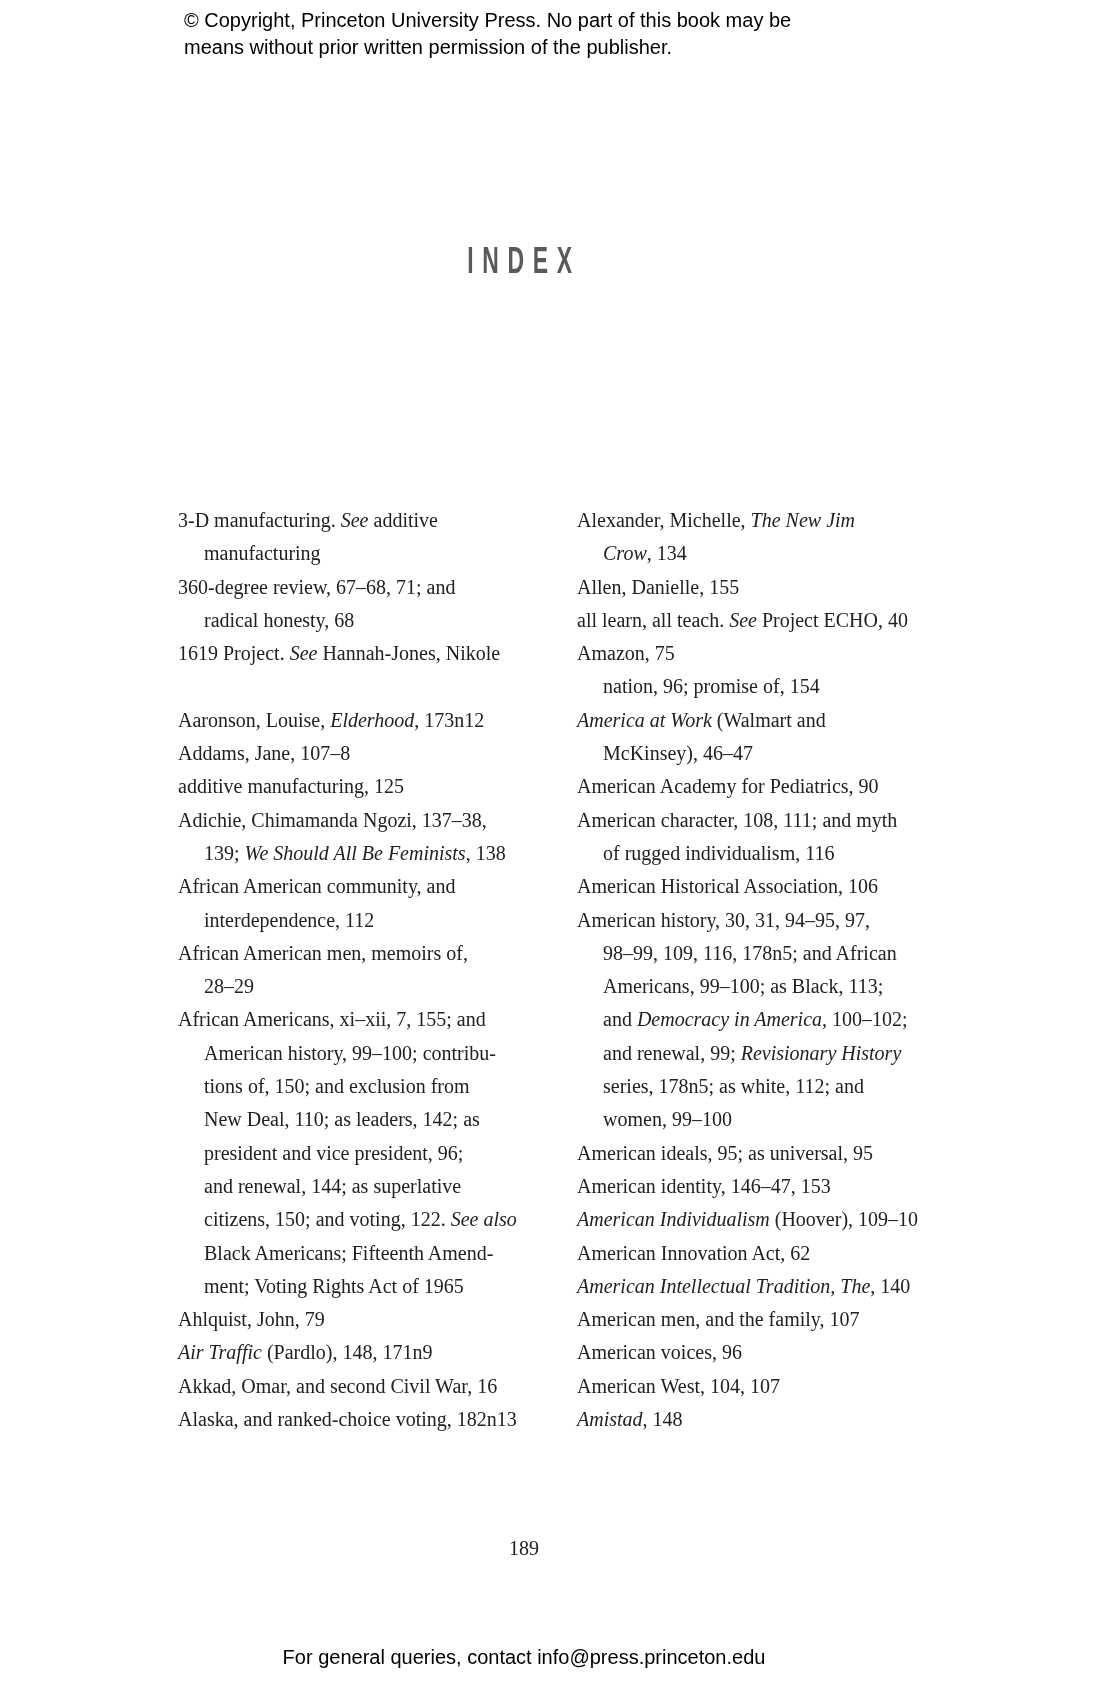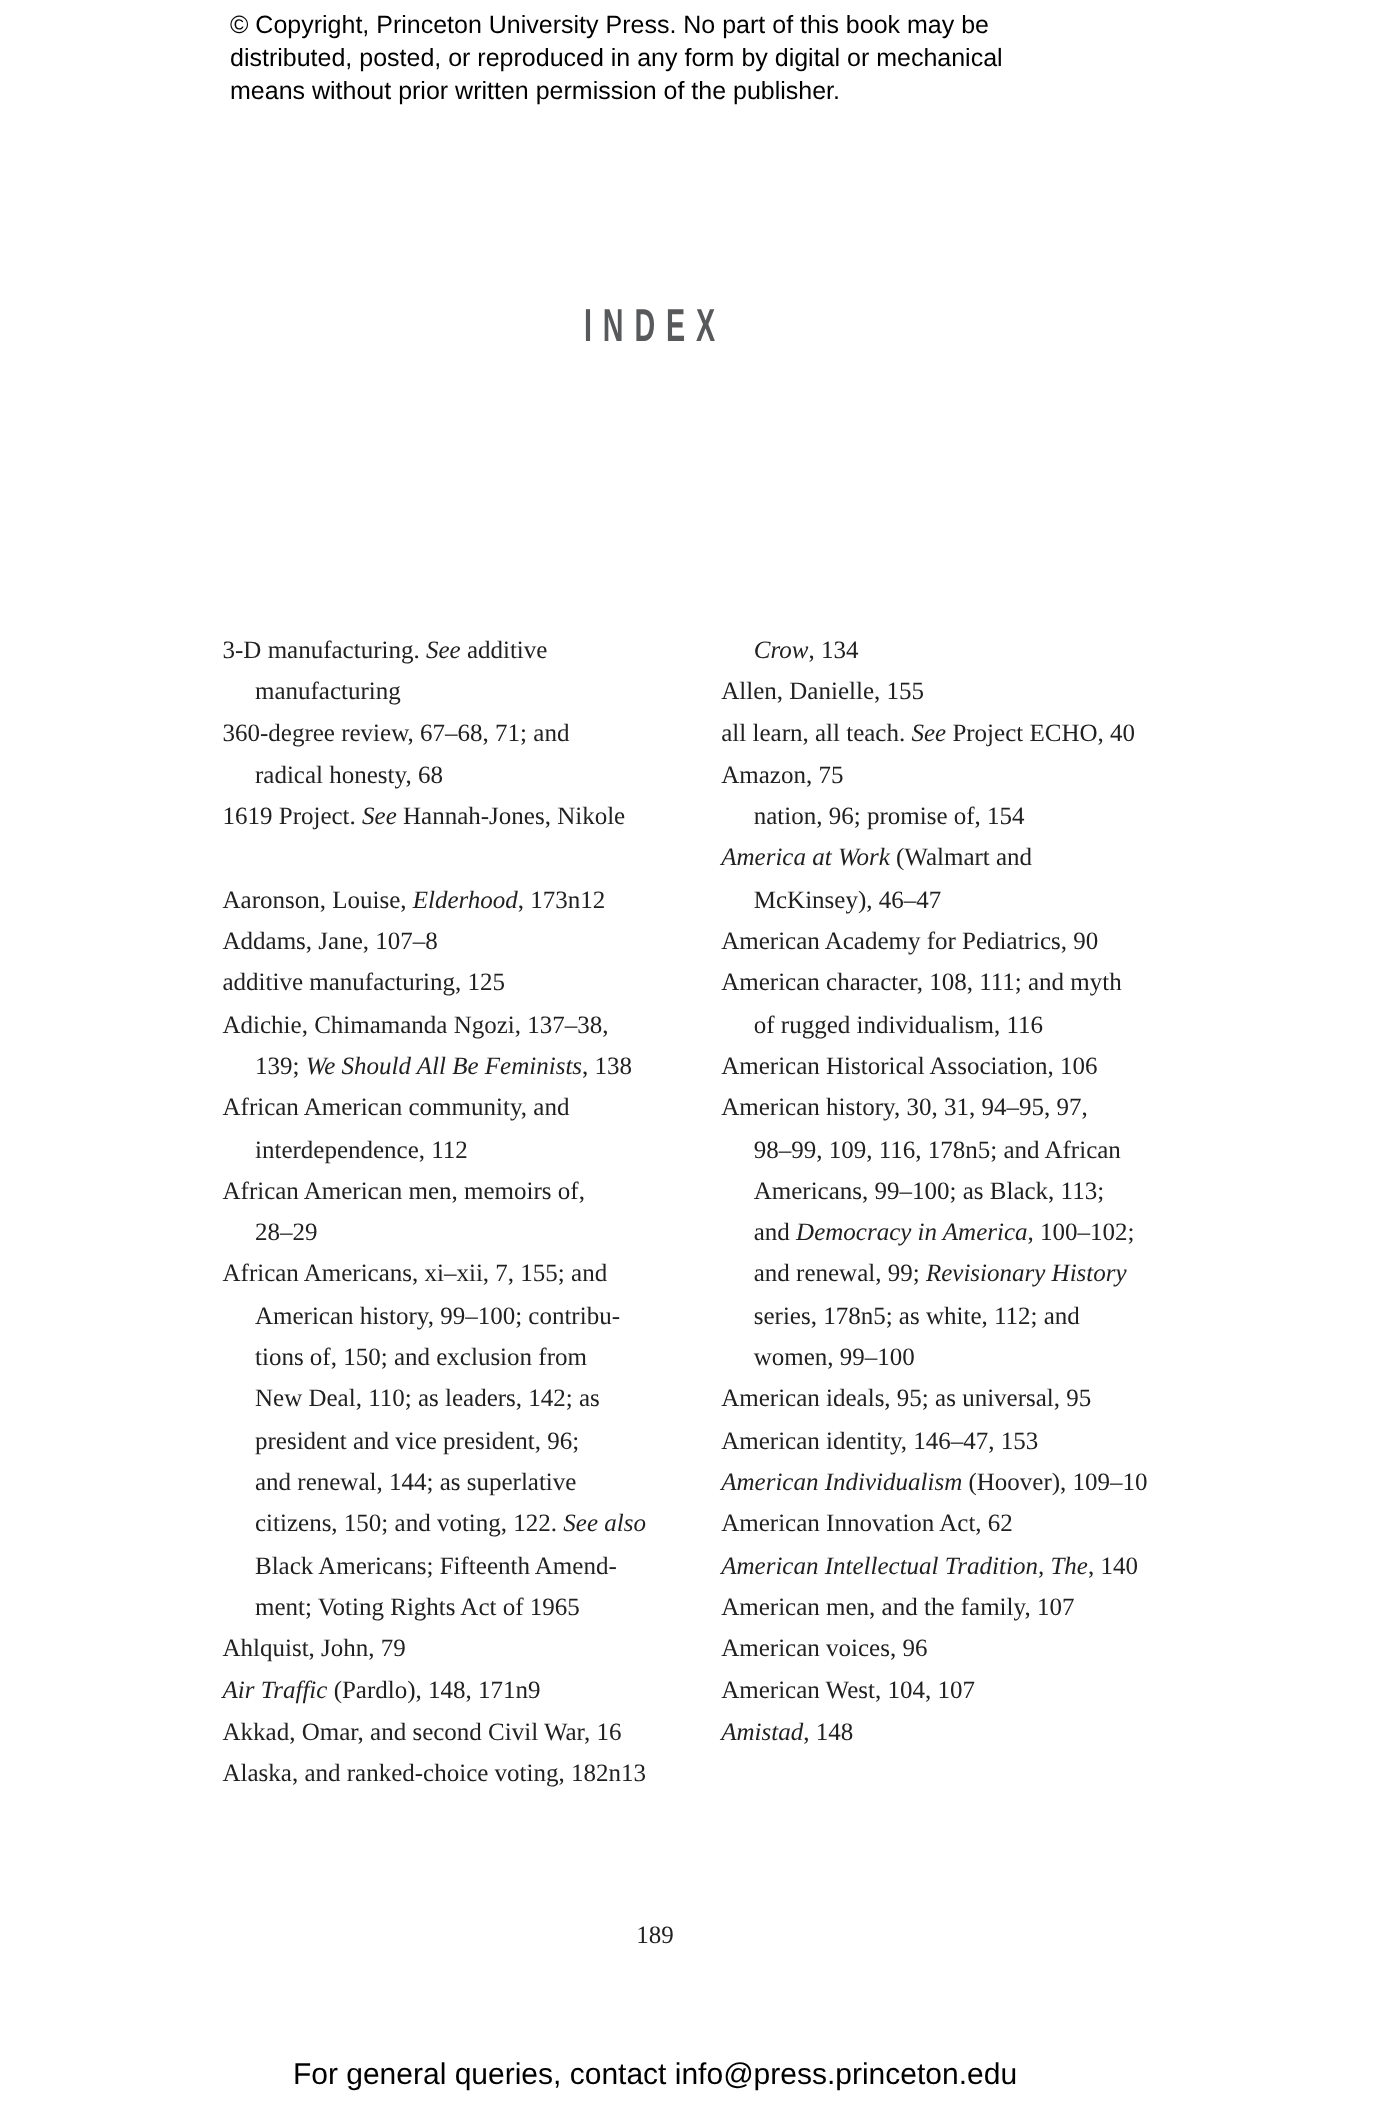--- a/index.html
+++ b/index.html
@@ -58,32 +58,31 @@
     font-size:20px;
     color:#212121;
   }
   .footer{
     position:absolute;
     top:1646px;
     left:0;
     width:100%;
     text-align:center;
     font-family:"Liberation Sans", sans-serif;
-    font-size:24px;
+    font-size:20px;
     color:#000000;
   }
 </style>
 </head>
 <body>
 
 <div class="page">
 
   <div class="copyright">
     <div>© Copyright, Princeton University Press. No part of this book may be</div>
-    <div>distributed, posted, or reproduced in any form by digital or mechanical</div>
     <div>means without prior written permission of the publisher.</div>
   </div>
 
   <h1 class="title">INDEX</h1>
 
   <div class="col col-left" id="col-left">
       <div class="line"><span>3-D manufacturing. </span><span class="it">See</span><span> additive</span></div>
       <div class="line indent"><span>manufacturing</span></div>
       <div class="line"><span>360-degree review, 67–68, 71; and</span></div>
       <div class="line indent"><span>radical honesty, 68</span></div>
@@ -106,20 +105,21 @@
       <div class="line indent"><span>and renewal, 144; as superlative</span></div>
       <div class="line indent"><span>citizens, 150; and voting, 122. </span><span class="it">See also</span></div>
       <div class="line indent"><span>Black Americans; Fifteenth Amend-</span></div>
       <div class="line indent"><span>ment; Voting Rights Act of 1965</span></div>
       <div class="line"><span>Ahlquist, John, 79</span></div>
       <div class="line"><span class="it">Air Traffic</span><span> (Pardlo), 148, 171n9</span></div>
       <div class="line"><span>Akkad, Omar, and second Civil War, 16</span></div>
       <div class="line"><span>Alaska, and ranked-choice voting, 182n13</span></div>
     </div>
   <div class="col col-right" id="col-right">
+      <div class="line"><span>Alexander, Michelle, </span><span class="it">The New Jim</span></div>
       <div class="line indent"><span class="it">Crow</span><span>, 134</span></div>
       <div class="line"><span>Allen, Danielle, 155</span></div>
       <div class="line"><span>all learn, all teach. </span><span class="it">See</span><span> Project ECHO, 40</span></div>
       <div class="line"><span>Amazon, 75</span></div>
       <div class="line indent"><span>nation, 96; promise of, 154</span></div>
       <div class="line"><span class="it">America at Work</span><span> (Walmart and</span></div>
       <div class="line indent"><span>McKinsey), 46–47</span></div>
       <div class="line"><span>American Academy for Pediatrics, 90</span></div>
       <div class="line"><span>American character, 108, 111; and myth</span></div>
       <div class="line indent"><span>of rugged individualism, 116</span></div>

